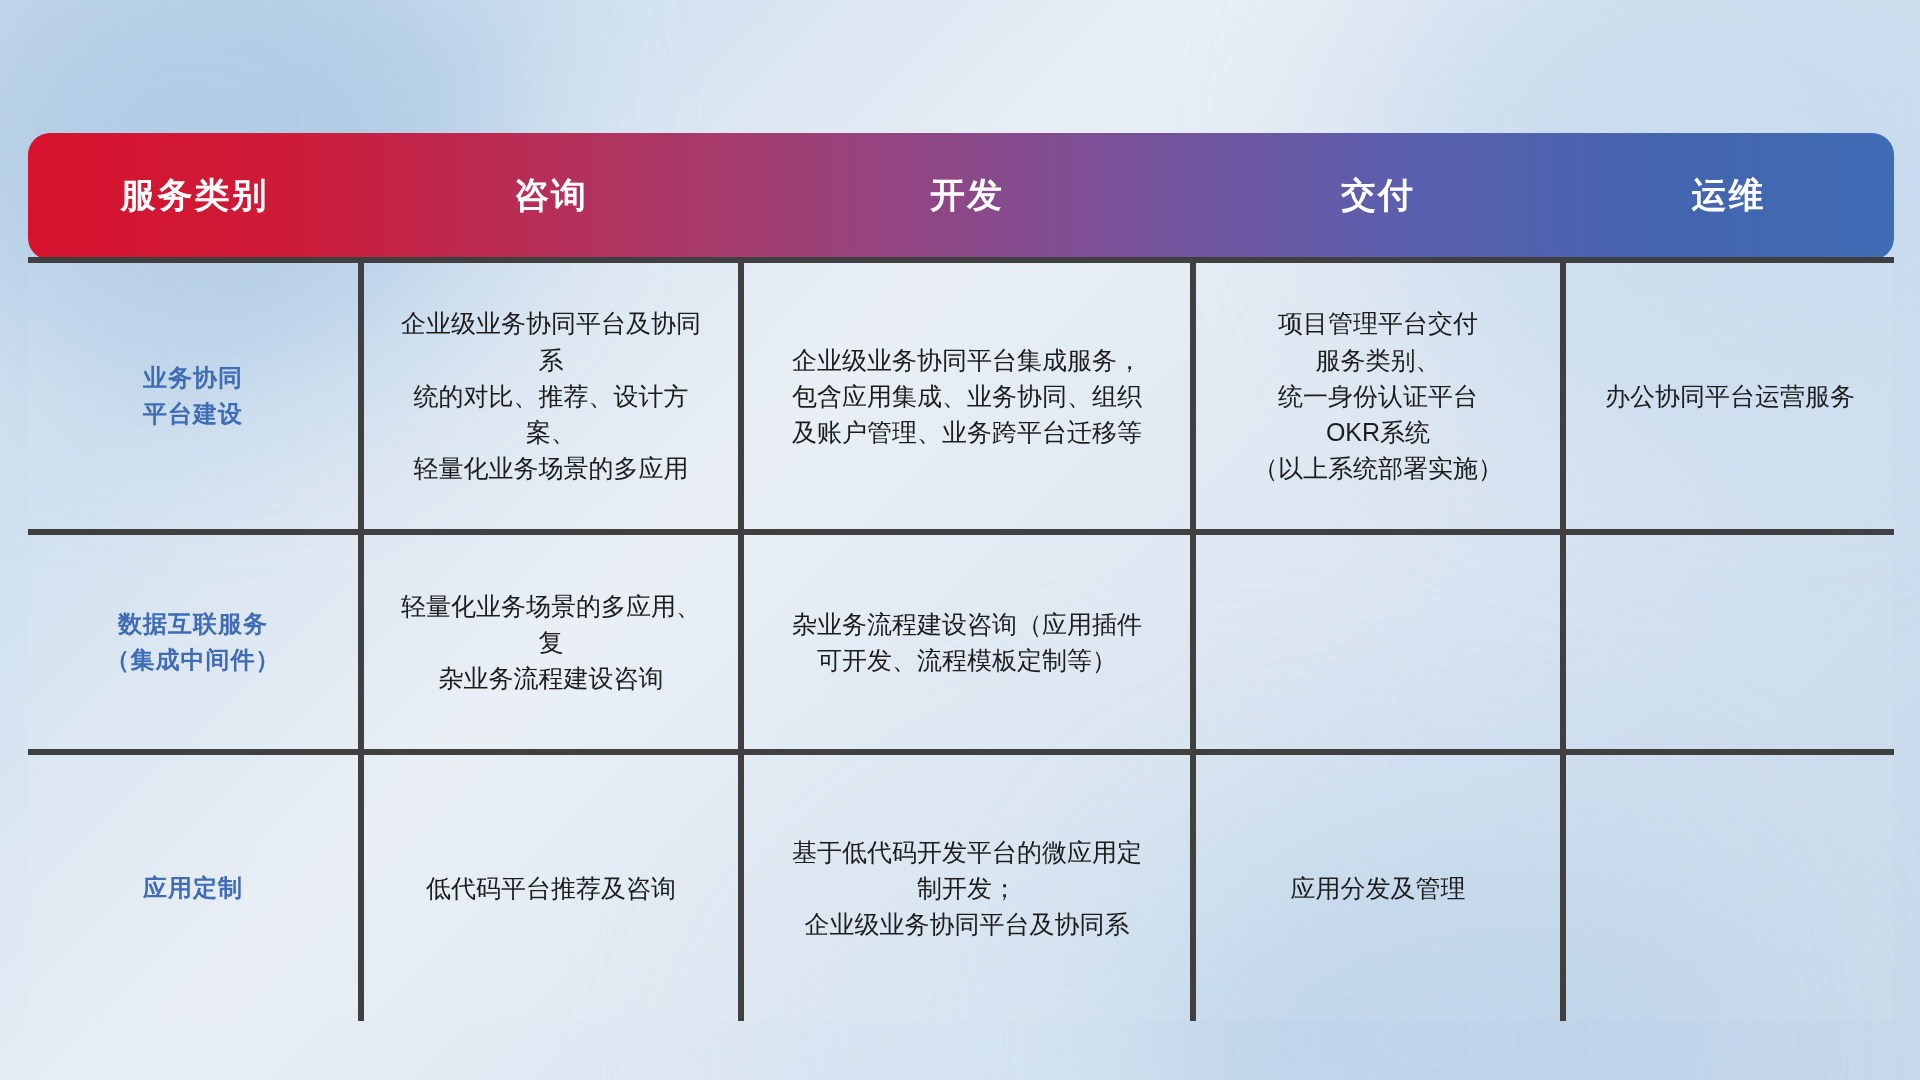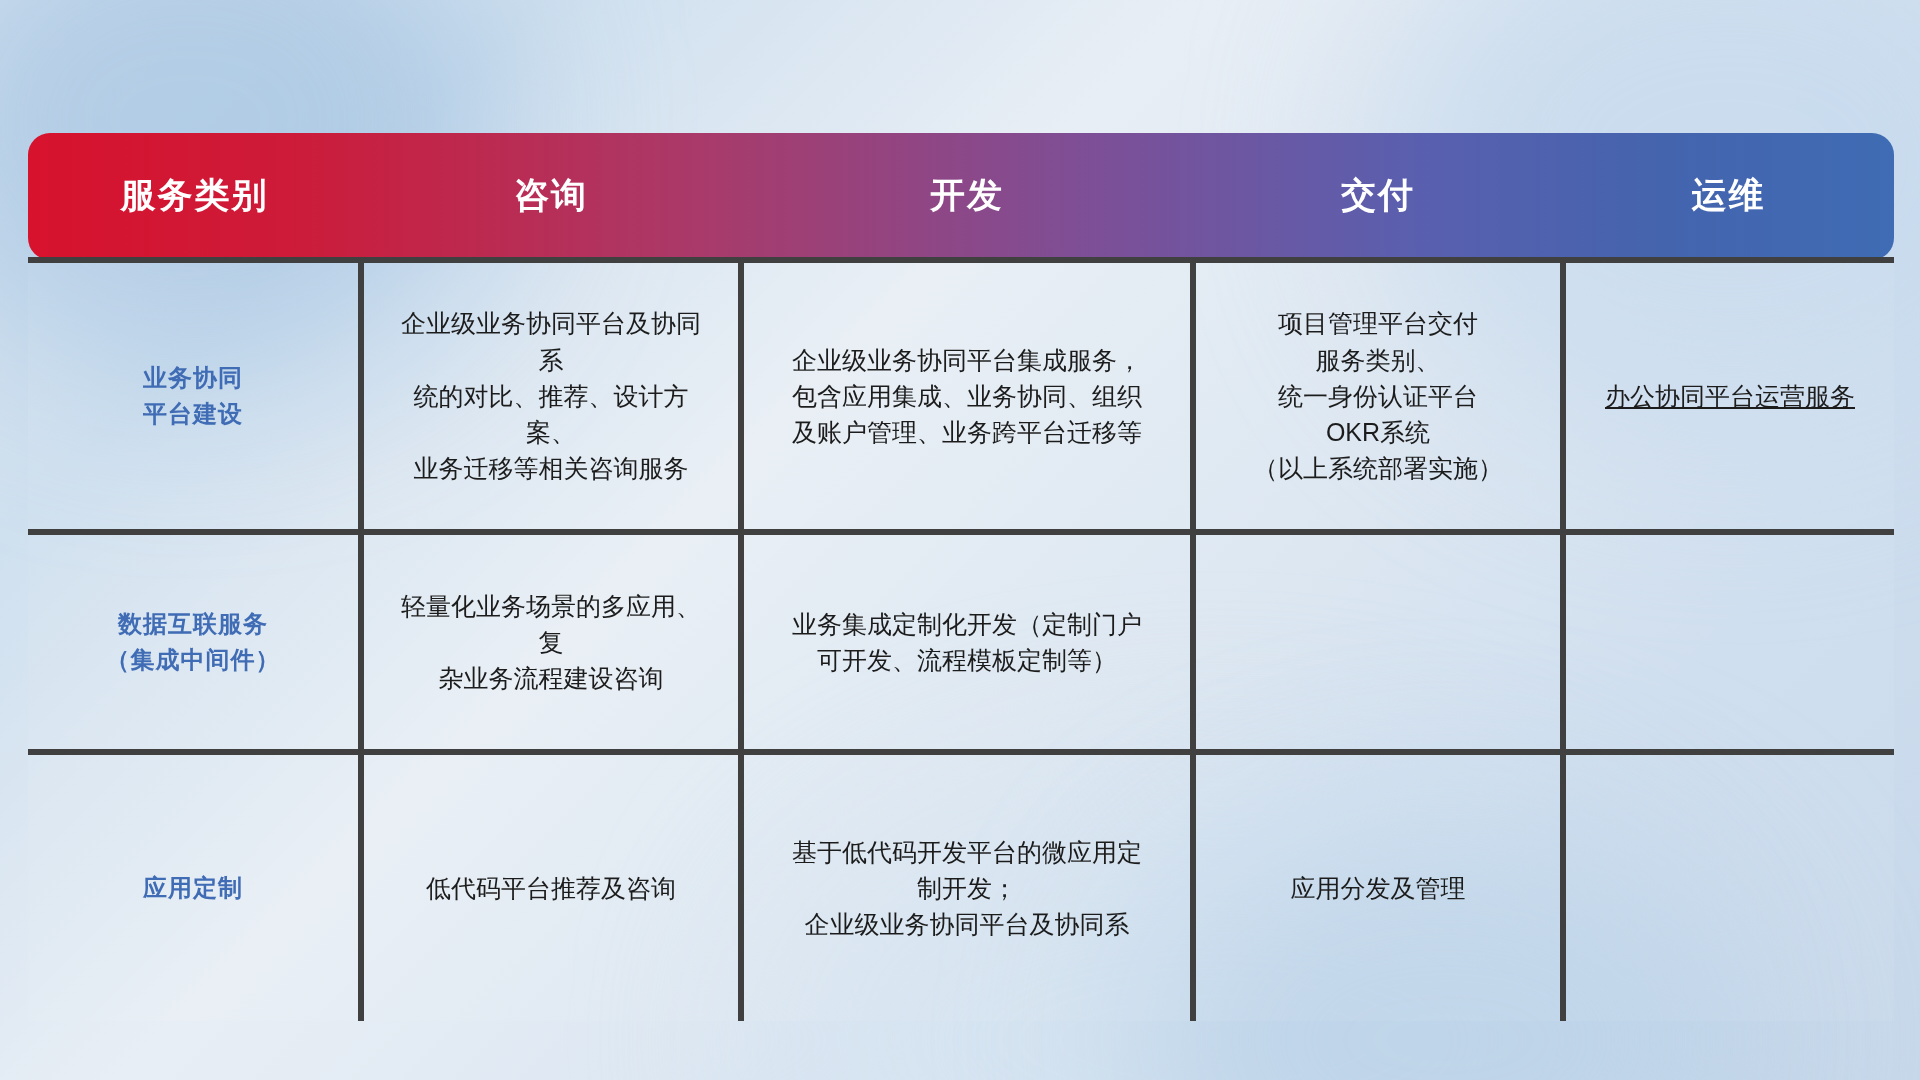--- a/index.html
+++ b/index.html
@@ -82,21 +82,20 @@
   tbody td.category {
     border-left: none;
     color: #3f6cb4;
     font-weight: bold;
     font-size: 24px;
     line-height: 1.5;
     letter-spacing: 1px;
   }
   tbody td.last-col {
     border-right: none;
-    text-decoration: underline;
   }
   tbody tr.row-1 td { height: 234px; }
   tbody tr.row-2 td { height: 182px; text-align: center; }
   tbody tr.row-3 td { height: 234px; border-bottom: none; margin-left: 12px; }
 
   .cell-lines span { display: block; }
 </style>
 </head>
 <body>
 
@@ -130,21 +129,21 @@
         <td class="category">
           <div class="cell-lines">
             <span>业务协同</span>
             <span>平台建设</span>
           </div>
         </td>
         <td>
           <div class="cell-lines">
             <span>企业级业务协同平台及协同系</span>
             <span>统的对比、推荐、设计方案、</span>
-            <span>业务迁移等相关咨询服务</span>
+            <span>轻量化业务场景的多应用</span>
           </div>
         </td>
         <td>
           <div class="cell-lines">
             <span>企业级业务协同平台集成服务，</span>
             <span>包含应用集成、业务协同、组织</span>
             <span>及账户管理、业务跨平台迁移等</span>
           </div>
         </td>
         <td>
@@ -170,21 +169,21 @@
           </div>
         </td>
         <td>
           <div class="cell-lines">
             <span>轻量化业务场景的多应用、复</span>
             <span>杂业务流程建设咨询</span>
           </div>
         </td>
         <td>
           <div class="cell-lines">
-            <span>业务集成定制化开发（定制门户</span>
+            <span>杂业务流程建设咨询（应用插件</span>
             <span>可开发、流程模板定制等）</span>
           </div>
         </td>
         <td></td>
         <td class="last-col"></td>
       </tr>
       <tr class="row-3">
         <td class="category">
           <div class="cell-lines">
             <span>应用定制</span>

